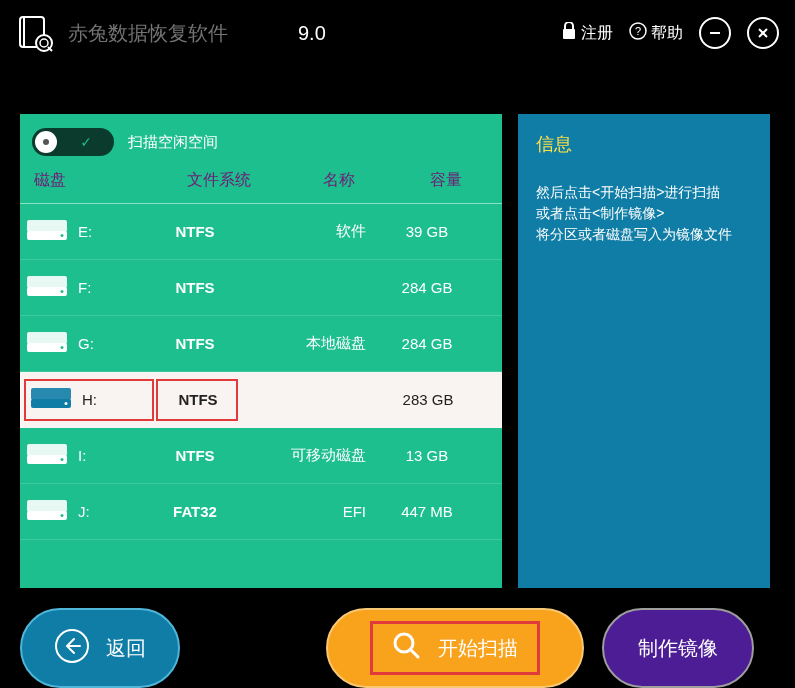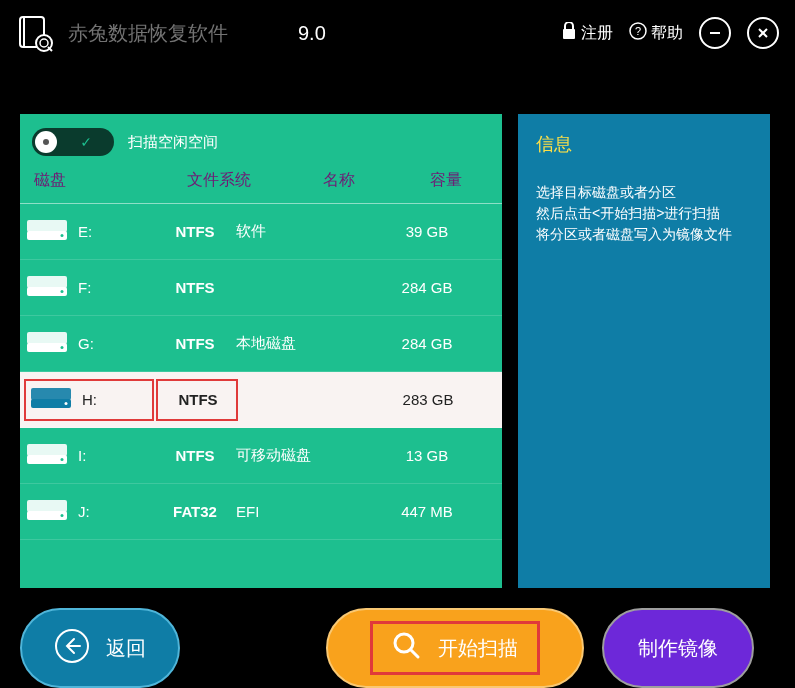--- a/index.html
+++ b/index.html
@@ -191,21 +191,21 @@
 
     .cell-disk {
       width: 130px;
       display: flex;
       align-items: center;
       gap: 10px;
       padding-left: 2px;
     }
 
     .cell-fs { width: 82px; text-align: center; font-weight: bold; }
-    .cell-name { width: 130px; text-align: left; }
+    .cell-name { width: 130px; text-align: right; }
     .cell-size { flex: 1; text-align: center; padding-right: 10px; }
 
     .disk-icon {
       width: 42px;
       height: 22px;
     }
 
     .right-panel {
       width: 252px;
       background: #0f7da6;
@@ -260,21 +260,21 @@
     .btn-scan-highlight {
       position: absolute;
       border: 3px solid #e03a3a;
       width: 170px;
       height: 54px;
       pointer-events: none;
     }
 
     .btn-img {
       width: 152px;
-      background: #6d28d9;
+      background: #4c1d95;
       border: 2px solid #9e9e9e;
     }
   </style>
 </head>
 <body>
 
 <div class="titlebar">
   <div class="app-icon">
     <svg viewBox="0 0 40 40">
       <rect x="4" y="4" width="24" height="30" rx="3" fill="none" stroke="#fff" stroke-width="2"></rect>
@@ -422,22 +422,22 @@
       <div class="cell-fs">FAT32</div>
       <div class="cell-name">EFI</div>
       <div class="cell-size">447 MB</div>
     </div>
       </div>
   </div>
 
   <div class="right-panel">
     <div class="info-title">信息</div>
     <div class="info-body">
-      <div>选择目标磁盘或者分区</div>
       <div>然后点击&lt;开始扫描&gt;进行扫描</div>
+      <div>或者点击&lt;制作镜像&gt;</div>
       <div>将分区或者磁盘写入为镜像文件</div>
     </div>
   </div>
 </div>
 
 <div class="footer">
   <div class="btn btn-back">
     <span>
       <svg width="36" height="36" viewBox="0 0 36 36">
         <circle cx="18" cy="18" r="16" fill="none" stroke="#fff" stroke-width="2"></circle>

